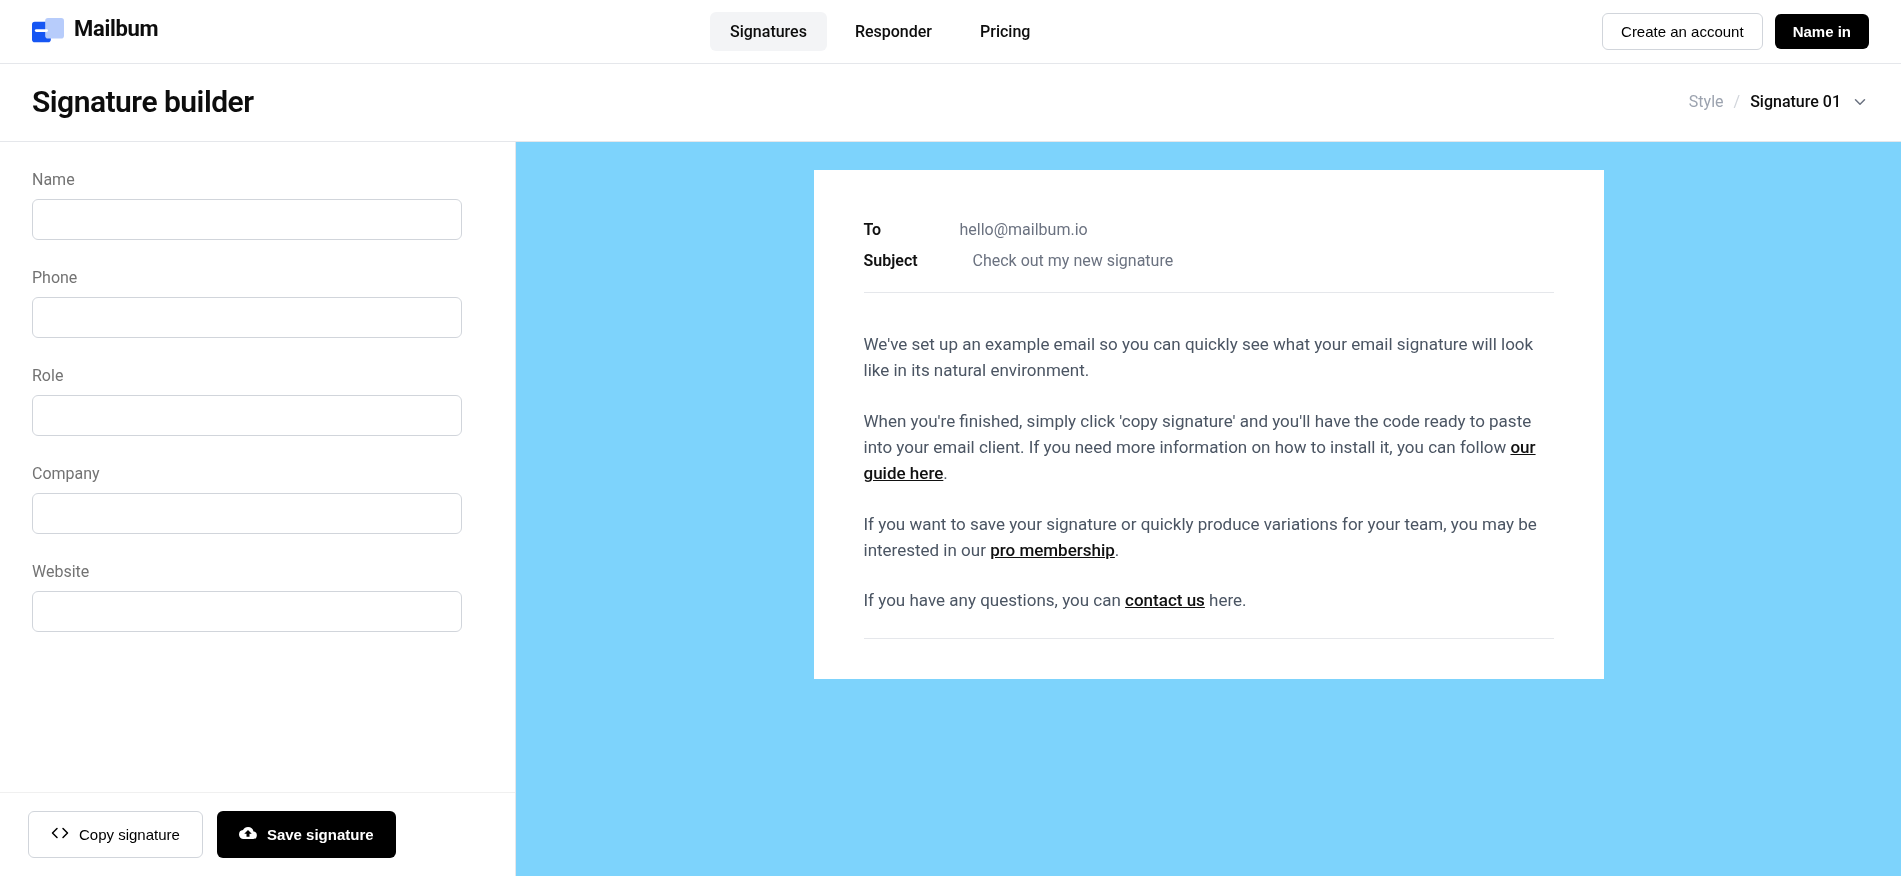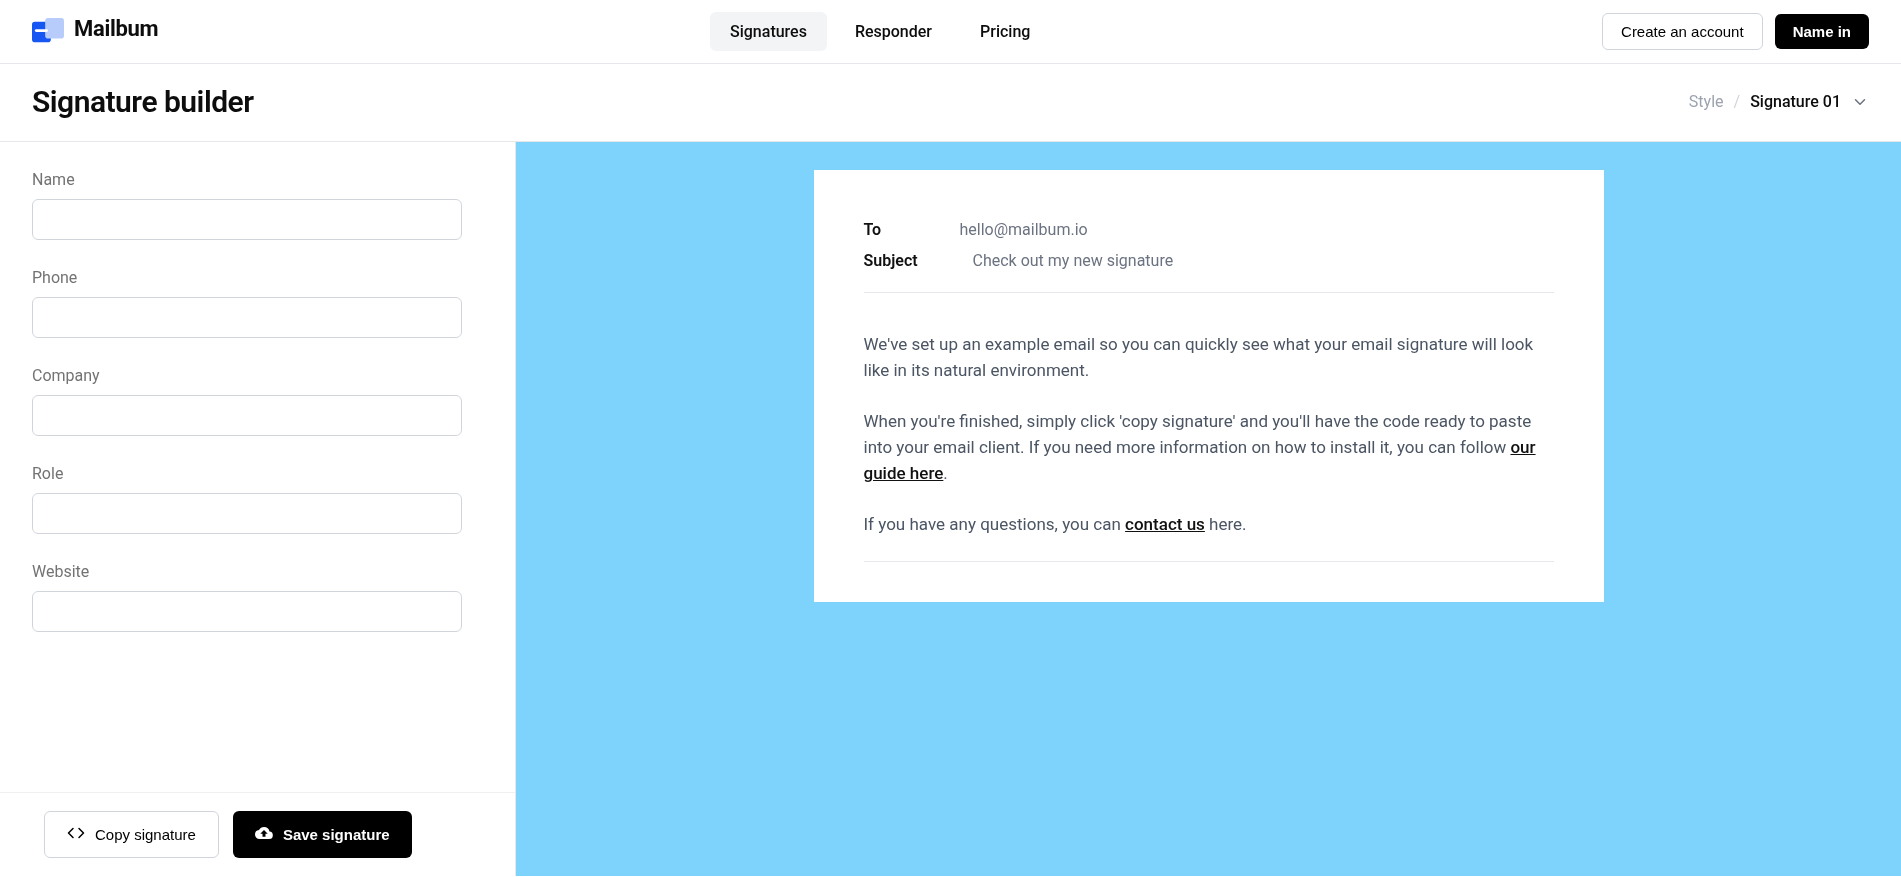--- a/index.html
+++ b/index.html
@@ -155,21 +155,21 @@
       max-width: 430px;
       padding: 11px 12px;
       border: 1px solid #d1d5db;
       border-radius: 6px;
       font-size: 15px;
       background: #fff;
     }
     .sidebar-actions {
       display: flex;
       gap: 14px;
-      padding: 18px 44px;
+      padding: 18px 28px;
       border-top: 1px solid #f0f0f0;
     }
     .sidebar-actions .btn-outline,
     .sidebar-actions .btn-dark {
       display: flex;
       align-items: center;
       gap: 10px;
       padding: 12px 22px;
       font-size: 15px;
     }
@@ -277,26 +277,26 @@
         <input type="text" value="" style="">
       </div>
 
 
       <div class="form-field">
         <label>Phone</label>
         <input type="text" value="" style="">
       </div>
 
       <div class="form-field">
+        <label>Role</label>
+        <input type="text" value="" style="">
+      </div>
+
+      <div class="form-field">
         <label>Company</label>
-        <input type="text" value="" style="">
-      </div>
-
-      <div class="form-field">
-        <label>Role</label>
         <input type="text" value="" style="">
       </div>
 
       <div class="form-field">
         <label>Website</label>
         <input type="text" value="" style="">
       </div>
 
       <div style="height:300px"></div>
     </div>
@@ -335,20 +335,23 @@
           <span class="meta-value">Check out my new signature</span>
         </div>
       </div>
 
       <div class="email-body">
         <p>We've set up an example email so you can quickly see what your email signature will look like in its natural environment.</p>
         <p>
           <span>When you're finished, simply click 'copy signature' and you'll have the code ready to paste into your email client. If you need more information on how to install it, you can follow </span><a href="#">our guide here</a><span>.</span>
         </p>
         <p>
+          <span>If you want to save your signature or quickly produce variations for your team, you may be interested in our </span><a href="#">pro membership</a><span>.</span>
+        </p>
+        <p>
           <span>If you have any questions, you can </span><a href="#">contact us</a><span> here.</span>
         </p>
         <div class="sig-divider"></div>
       </div>
 
     </div>
   </main>
 
 </div>
 

